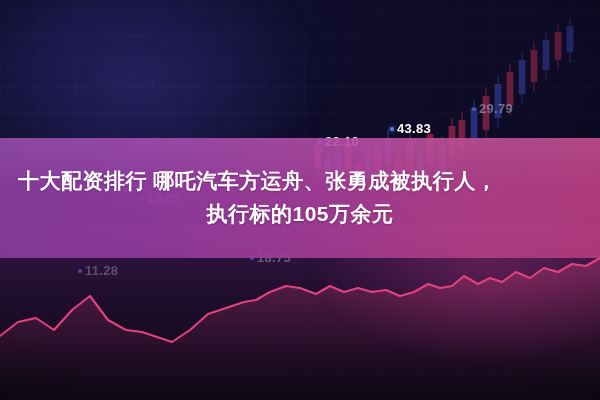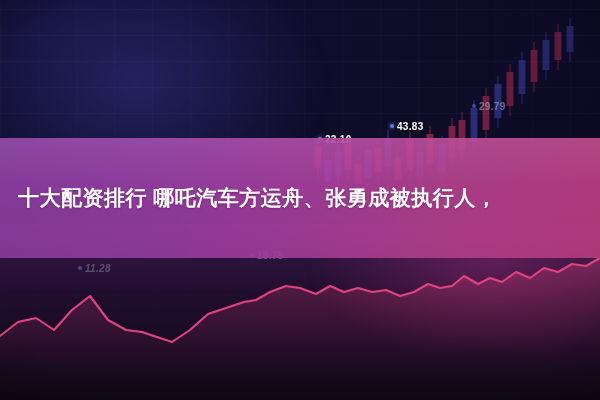--- a/index.html
+++ b/index.html
@@ -43,21 +43,21 @@
     background-image:
       repeating-linear-gradient(0deg, rgba(255,255,255,.25) 0 1px, rgba(255,255,255,0) 1px 26px),
       repeating-linear-gradient(90deg, rgba(255,255,255,.18) 0 1px, rgba(255,255,255,0) 1px 38px);
   }
   
   .chart-svg{ position:absolute; inset:0; width:600px; height:400px; }
 
   
   .pt-label{
     position:absolute;
-    font-size:10px; font-weight:bold; letter-spacing:.3px;
+    font-size:13px; font-weight:bold; letter-spacing:.3px;
     white-space:nowrap;
     font-family:"Liberation Sans","DejaVu Sans",sans-serif;
   }
   .pt-label .dot{
     display:inline-block; width:4px; height:4px; border-radius:50%;
     background:#5b7cf0; margin-right:3px; vertical-align:middle;
     box-shadow:0 0 4px rgba(110,140,255,.9);
   }
   .pt-label .txt{ vertical-align:middle; }
   .lbl-bright .txt{ color:#ffffff; text-shadow:0 1px 3px rgba(0,0,0,.85); }
@@ -181,23 +181,24 @@
   </svg>
 
   <div class="bg-vignette"></div>
 
   <div id="labels">
       <div class="pt-label lbl-bright" style="left: 318px; top: 133px;"><span class="dot"></span><span class="txt">22.10</span></div>
       <div class="pt-label lbl-bright" style="left: 390px; top: 120px;"><span class="dot"></span><span class="txt">43.83</span></div>
       <div class="pt-label lbl-dim" style="left: 472px; top: 100px;"><span class="dot"></span><span class="txt">29.79</span></div>
       <div class="pt-label lbl-faint" style="left: 140px; top: 190px;"><span class="dot"></span><span class="txt">10.07</span></div>
       <div class="pt-label lbl-faint" style="left: 250px; top: 249px;"><span class="dot"></span><span class="txt">18.75</span></div>
-      <div class="pt-label lbl-faint2" style="left: 78px; top: 262px; font-style: italic;"><span class="dot"></span><span class="txt">11.28</span></div>
+      <div class="pt-label lbl-faint2" style="left: 78px; top: 262px;"><span class="dot"></span><span class="txt">11.28</span></div>
     </div>
 
   <div class="band"></div>
   <div class="band-sheen"></div>
 
   <div class="headline">
     <div class="line line-1">十大配资排行 哪吒汽车方运舟、张勇成被执行人，</div>
+    <div class="line line-2">执行标的105万余元</div>
   </div>
 
 </div>
 
 </body></html>

